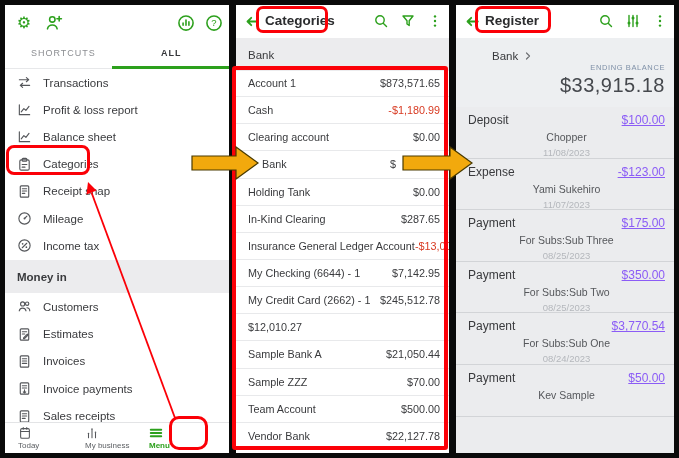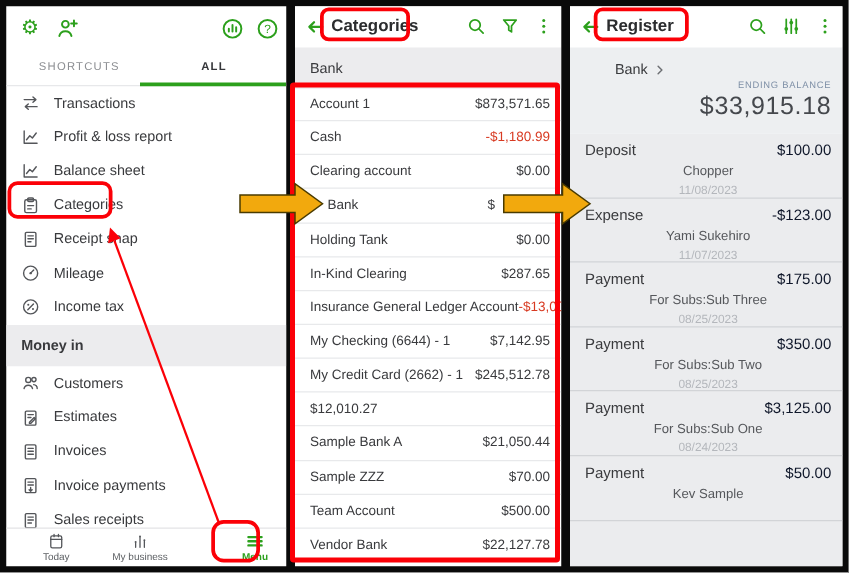--- a/index.html
+++ b/index.html
@@ -19,21 +19,21 @@
   .tab.sel{color:#35363a;font-weight:bold;}
   .tab-underline{position:absolute;left:107px;top:25px;width:117px;height:3px;background:#2ca01c;}
   .mlist{position:absolute;left:0;top:64px;width:100%;}
   .mitem{position:relative;height:27.2px;display:flex;align-items:center;padding-left:12px;}
   .mitem svg{width:15px;height:15px;flex:0 0 15px;}
   .mitem .lbl{margin-left:11px;font-size:11.5px;color:#393a3d;}
   .sectionband{position:absolute;left:0;top:255px;width:100%;height:33px;background:#ececee;display:flex;align-items:center;padding-left:12px;font-size:11.5px;font-weight:bold;color:#393a3d;}
   .mlist2{position:absolute;left:0;top:288px;width:100%;}
   .mitem2{height:27.4px;}
   .bottomnav{position:absolute;left:0;bottom:0;width:100%;height:31px;border-top:1px solid #e3e4e6;display:flex;}
-  .navitem{position:absolute;top:3px;width:54px;display:flex;flex-direction:column;align-items:center;}
+  .navitem{position:absolute;top:3px;width:54px;display:flex;flex-direction:column;align-items:flex-start;}
   .navitem svg{width:14px;height:14px;}
   .navlbl{font-size:8px;color:#5d6064;margin-top:1px;}
   .navlbl.green{color:#2ca01c;font-weight:bold;}
 
   
   .phead{position:absolute;left:0;top:0;width:100%;height:33px;background:#fff;}
   .phead .backic{position:absolute;left:8px;top:8px;width:17px;height:17px;}
   .phead .title{position:absolute;left:29px;top:8px;font-size:13.5px;font-weight:bold;color:#2b2c2e;}
   .hicons{position:absolute;right:6px;top:8px;display:flex;gap:11px;}
   .hicons svg{width:16px;height:16px;}
@@ -52,21 +52,21 @@
   
   .summary{position:absolute;left:0;top:33px;width:100%;height:69px;background:#edeff1;}
   .crumb{position:absolute;left:36px;top:12px;font-size:11.5px;color:#393a3d;display:flex;align-items:center;gap:6px;}
   .crumb svg{width:8px;height:8px;}
   .endlbl{position:absolute;right:9px;top:25px;font-size:7.5px;letter-spacing:.6px;color:#7f90a7;padding-left:28px;}
   .endval{position:absolute;right:9px;top:36px;font-size:20px;font-weight:300;color:#45484d;letter-spacing:.5px;}
   .txnlist{position:absolute;left:0;top:102px;width:100%;height:346px;overflow:hidden;background:#ebecee;}
   .txnrow{height:51.6px;padding:6px 9px 0 12px;border-bottom:1px solid #d2d4d7;position:relative;}
   .txnline1{display:flex;justify-content:space-between;}
   .txntype{font-size:12px;color:#393a3d;}
-  .txnamt{font-size:12px;color:#0f172a;}
+  .txnamt{font-size:12px;color:#8b5cf6;text-decoration:underline;}
   .txnpayee{font-size:10.5px;color:#55575b;margin-top:4px;}
   .txndate{font-size:9.5px;color:#b4b7bc;margin-top:4px;}
 
   
   .redbox{position:absolute;border:3px solid #fb0007;border-radius:8px;z-index:6;pointer-events:none;}
   #annot-svg{position:absolute;left:0;top:0;z-index:8;pointer-events:none;}
   svg .g-stroke{stroke:#2ca01c;fill:none;stroke-width:1.4;stroke-linecap:round;stroke-linejoin:round;}
   svg .d-stroke{stroke:#54565a;fill:none;stroke-width:1.2;stroke-linecap:round;stroke-linejoin:round;}
   svg .g-fill{fill:#2ca01c;}
   svg .d-fill{fill:#54565a;}
@@ -213,21 +213,21 @@
       </div>
       <div class="navitem" style="left:80px;">
         <svg viewBox="0 0 16 16">
             <path class="d-stroke" d="M4 13.5V9.5M8 13.5V4.5M12 13.5V8"></path>
             <circle class="d-fill" cx="4" cy="8.6" r=".9"></circle>
             <circle class="d-fill" cx="8" cy="3.6" r=".9"></circle>
             <circle class="d-fill" cx="12" cy="7.1" r=".9"></circle>
           </svg>
         <span class="navlbl">My business</span>
       </div>
-      <div class="navitem" style="left:172px;">
+      <div class="navitem" style="left:144px;">
         <svg viewBox="0 0 16 16">
             <path d="M2 4.2h12M2 8h12M2 11.8h12" stroke="#2ca01c" stroke-width="2.2" stroke-linecap="round" fill="none"></path>
           </svg>
         <span class="navlbl green">Menu</span>
       </div>
     </div>
   </div>
 
   <div class="panel" id="panel-categories">
     <div class="phead">
@@ -381,21 +381,21 @@
         <div class="txnline1">
             <span class="txntype">Payment</span>
             <span class="txnamt">$350.00</span>
           </div>
         <div class="txnpayee">For Subs:Sub Two</div>
         <div class="txndate">08/25/2023</div>
       </div>
       <div class="txnrow">
         <div class="txnline1">
             <span class="txntype">Payment</span>
-            <span class="txnamt">$3,125.00</span>
+            <span class="txnamt">$3,770.54</span>
           </div>
         <div class="txnpayee">For Subs:Sub One</div>
         <div class="txndate">08/24/2023</div>
       </div>
       <div class="txnrow">
         <div class="txnline1">
             <span class="txntype">Payment</span>
             <span class="txnamt">$50.00</span>
           </div>
         <div class="txnpayee">Kev Sample</div>

